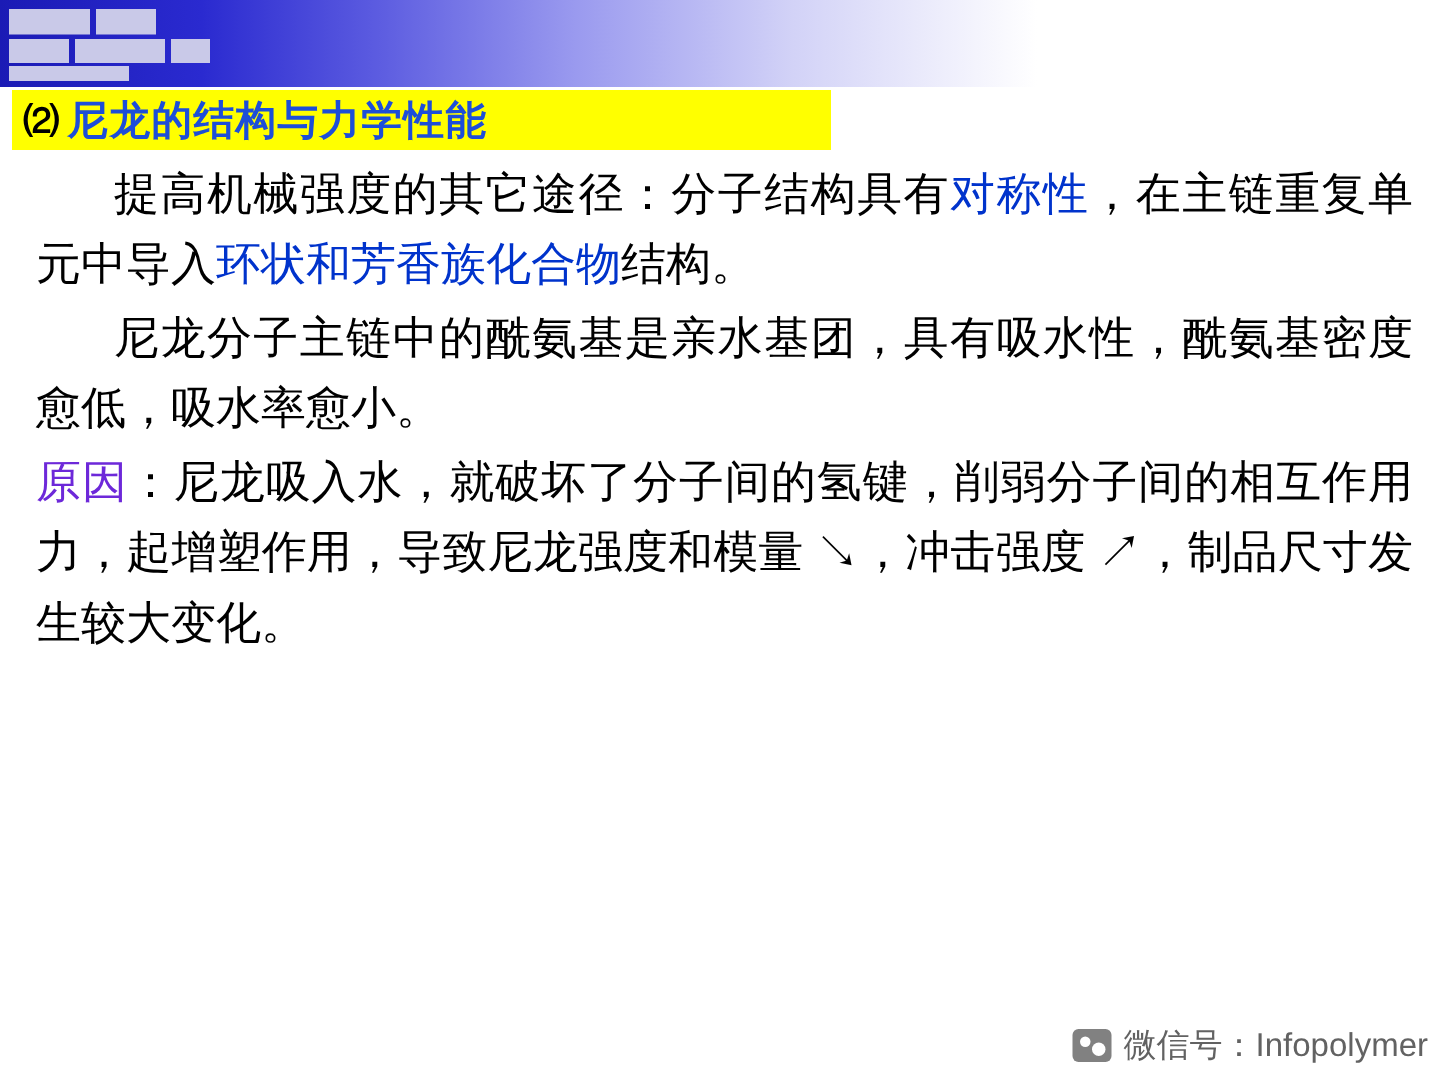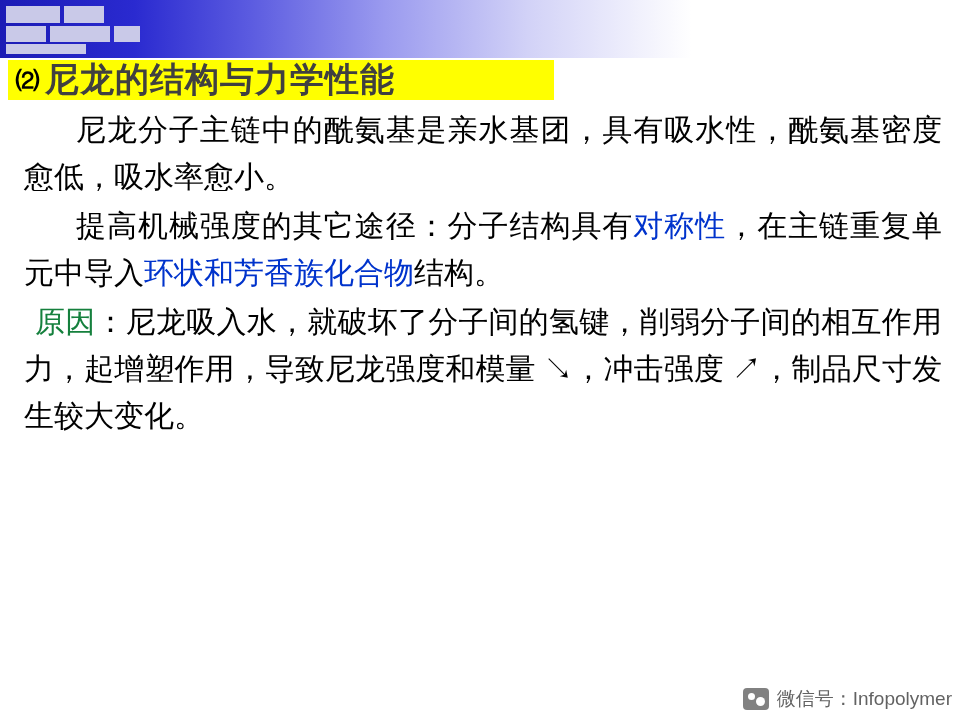--- a/index.html
+++ b/index.html
@@ -59,23 +59,23 @@
     width: 546px;
     height: 40px;
     background: #ffff00;
     display: flex;
     align-items: center;
     box-sizing: border-box;
     padding-left: 8px;
   }
   .title-text {
     font-family: Liberation Serif, serif;
-    font-size: 34px;
+    font-size: 27px;
     font-weight: bold;
-    color: #404040;
+    color: #1d4ed8;
     letter-spacing: 1px;
     white-space: nowrap;
   }
   .title-circ {
     font-family: "Liberation Sans", sans-serif;
     font-size: 23px;
     font-weight: bold;
     color: #000000;
     margin-right: 6px;
   }
@@ -102,35 +102,34 @@
     font-size: 25px;
   }
   .blue {
     color: #0033cc;
   }
   .blue-u {
     color: #0000cc;
     text-decoration: underline;
   }
   .red {
-    color: #15803d;
-    margin-left: 11px;
+    color: #6d28d9;
   }
 
   
   .watermark {
     position: absolute;
     right: 8px;
     bottom: 8px;
     display: flex;
     align-items: center;
     gap: 8px;
     color: #555555;
     font-family: "Liberation Sans", sans-serif;
-    font-size: 19px;
+    font-size: 22px;
     opacity: 0.92;
   }
   .wm-logo {
     width: 26px; height: 22px;
     background: #777777;
     border-radius: 4px;
     position: relative;
   }
   .wm-logo:before {
     content: "";
@@ -167,25 +166,25 @@
 
   <div class="title-bar">
     <span class="title-circ">⑵</span>
     <span class="title-text">尼龙的结构与力学性能</span>
   </div>
 
   <div class="body">
 
 
     <p class="para indent">
-      <span>尼龙分子主链中的酰氨基是亲水基团，具有吸水性，酰氨基密度愈低，吸水率愈小。</span>
+      <span>提高机械强度的其它途径：分子结构具有</span><span class="blue">对称性</span><span>，在主链重复单元中导入</span><span class="blue">环状和芳香族化合物</span><span>结构。</span>
     </p>
 
     <p class="para indent">
-      <span>提高机械强度的其它途径：分子结构具有</span><span class="blue">对称性</span><span>，在主链重复单元中导入</span><span class="blue">环状和芳香族化合物</span><span>结构。</span>
+      <span>尼龙分子主链中的酰氨基是亲水基团，具有吸水性，酰氨基密度愈低，吸水率愈小。</span>
     </p>
 
 
     <p class="para">
       <span class="red">原因</span><span>：尼龙吸入水，就破坏了分子间的氢键，削弱分子间的相互作用力，起增塑作用，导致尼龙强度和模量 ↘，冲击强度 ↗，制品尺寸发生较大变化。</span>
     </p>
 
   </div>
 
   <div class="watermark">

